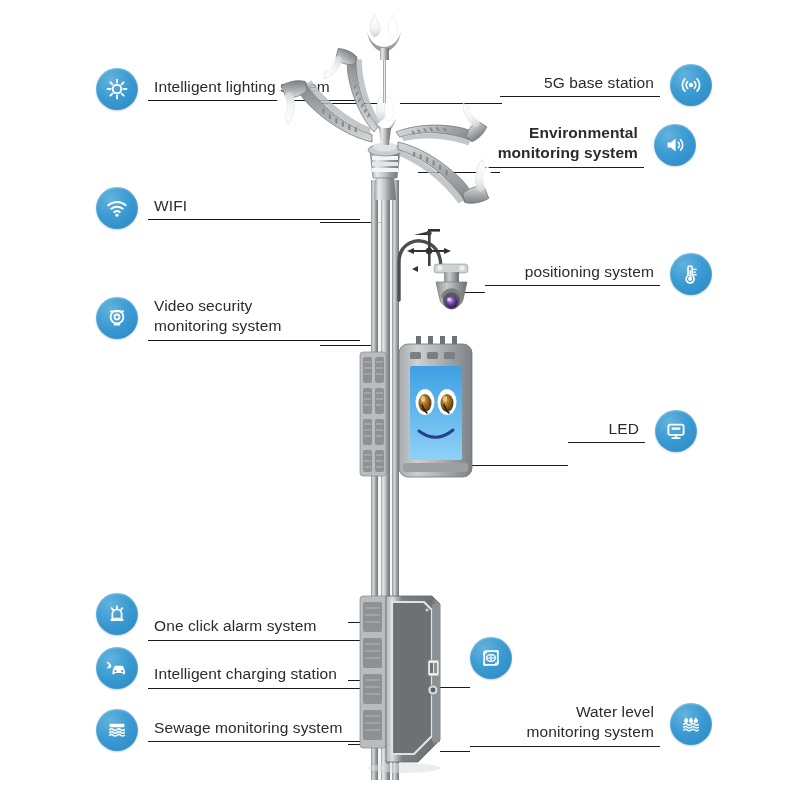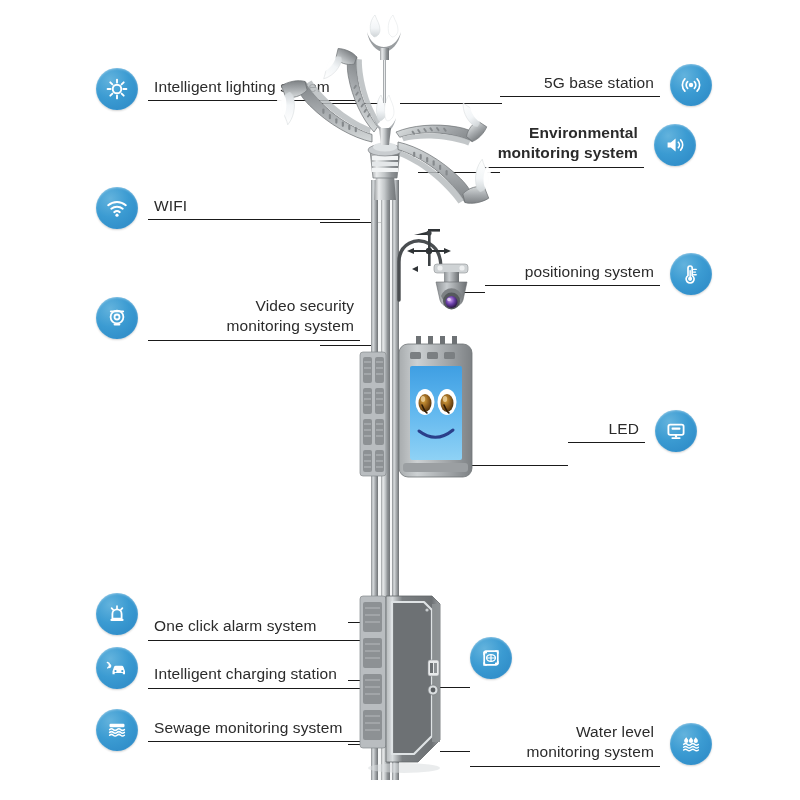--- a/index.html
+++ b/index.html
@@ -386,21 +386,21 @@
     <div class="badge">
       <svg width="24" height="24" viewBox="0 0 24 24">
         <g fill="none" stroke="#ffffff" stroke-width="1.8">
           <circle cx="12" cy="11" r="6.4"></circle>
           <circle cx="12" cy="11" r="2.5"></circle>
         </g>
         <rect x="8.6" y="17.4" width="6.8" height="2.2" rx="1.1" fill="#ffffff"></rect>
         <path d="M5.8 5.4h12.4" stroke="#ffffff" stroke-width="1.8" stroke-linecap="round"></path>
       </svg>
     </div>
-    <div class="labelwrap" style="width:200px;text-align:right;">
+    <div class="labelwrap" style="width:200px;">
       <div class="labeltext">Video security
 monitoring system</div>
       <div class="rule"></div>
     </div>
   </div>
 
   <div class="callout left" style="left:96px; top:588px;">
     <div class="badge">
       <svg width="24" height="24" viewBox="0 0 24 24">
         <path d="M7.4 16.6V12a4.6 4.6 0 0 1 9.2 0v4.6z" fill="none" stroke="#ffffff" stroke-width="1.8" stroke-linejoin="round"></path>
@@ -518,21 +518,21 @@
     <div class="badge">
       <svg width="24" height="24" viewBox="0 0 24 24">
         <rect x="5.2" y="5.2" width="13.6" height="13.6" rx="1.6" fill="none" stroke="#ffffff" stroke-width="1.7"></rect>
         <ellipse cx="12" cy="12" rx="4.4" ry="3.4" fill="none" stroke="#ffffff" stroke-width="1.4"></ellipse>
         <path d="M7.6 12h8.8M12 8.6v6.8" stroke="#ffffff" stroke-width="1.2"></path>
         <path d="M5.2 8.4V6.6h2M16.8 5.2h2v1.8M18.8 15.6v1.8h-2M7.2 18.8h-2v-1.8" fill="none" stroke="#ffffff" stroke-width="1.8" stroke-linecap="round"></path>
       </svg>
     </div>
   </div>
 
-  <div class="callout right" style="left:470px; top:722px;">
+  <div class="callout right" style="left:470px; top:702px;">
     <div class="labelwrap" style="width:178px;">
       <div class="labeltext">Water level
 monitoring system</div>
       <div class="rule"></div>
     </div>
     <div class="badge">
       <svg width="26" height="26" viewBox="0 0 26 26">
         <g fill="#ffffff">
           <path d="M8.2 6.2c1.4 1.6 2.1 2.8 2.1 3.8a2.1 2.1 0 0 1-4.2 0c0-1 .7-2.2 2.1-3.8z"></path>
           <path d="M13 6.2c1.4 1.6 2.1 2.8 2.1 3.8a2.1 2.1 0 0 1-4.2 0c0-1 .7-2.2 2.1-3.8z"></path>

